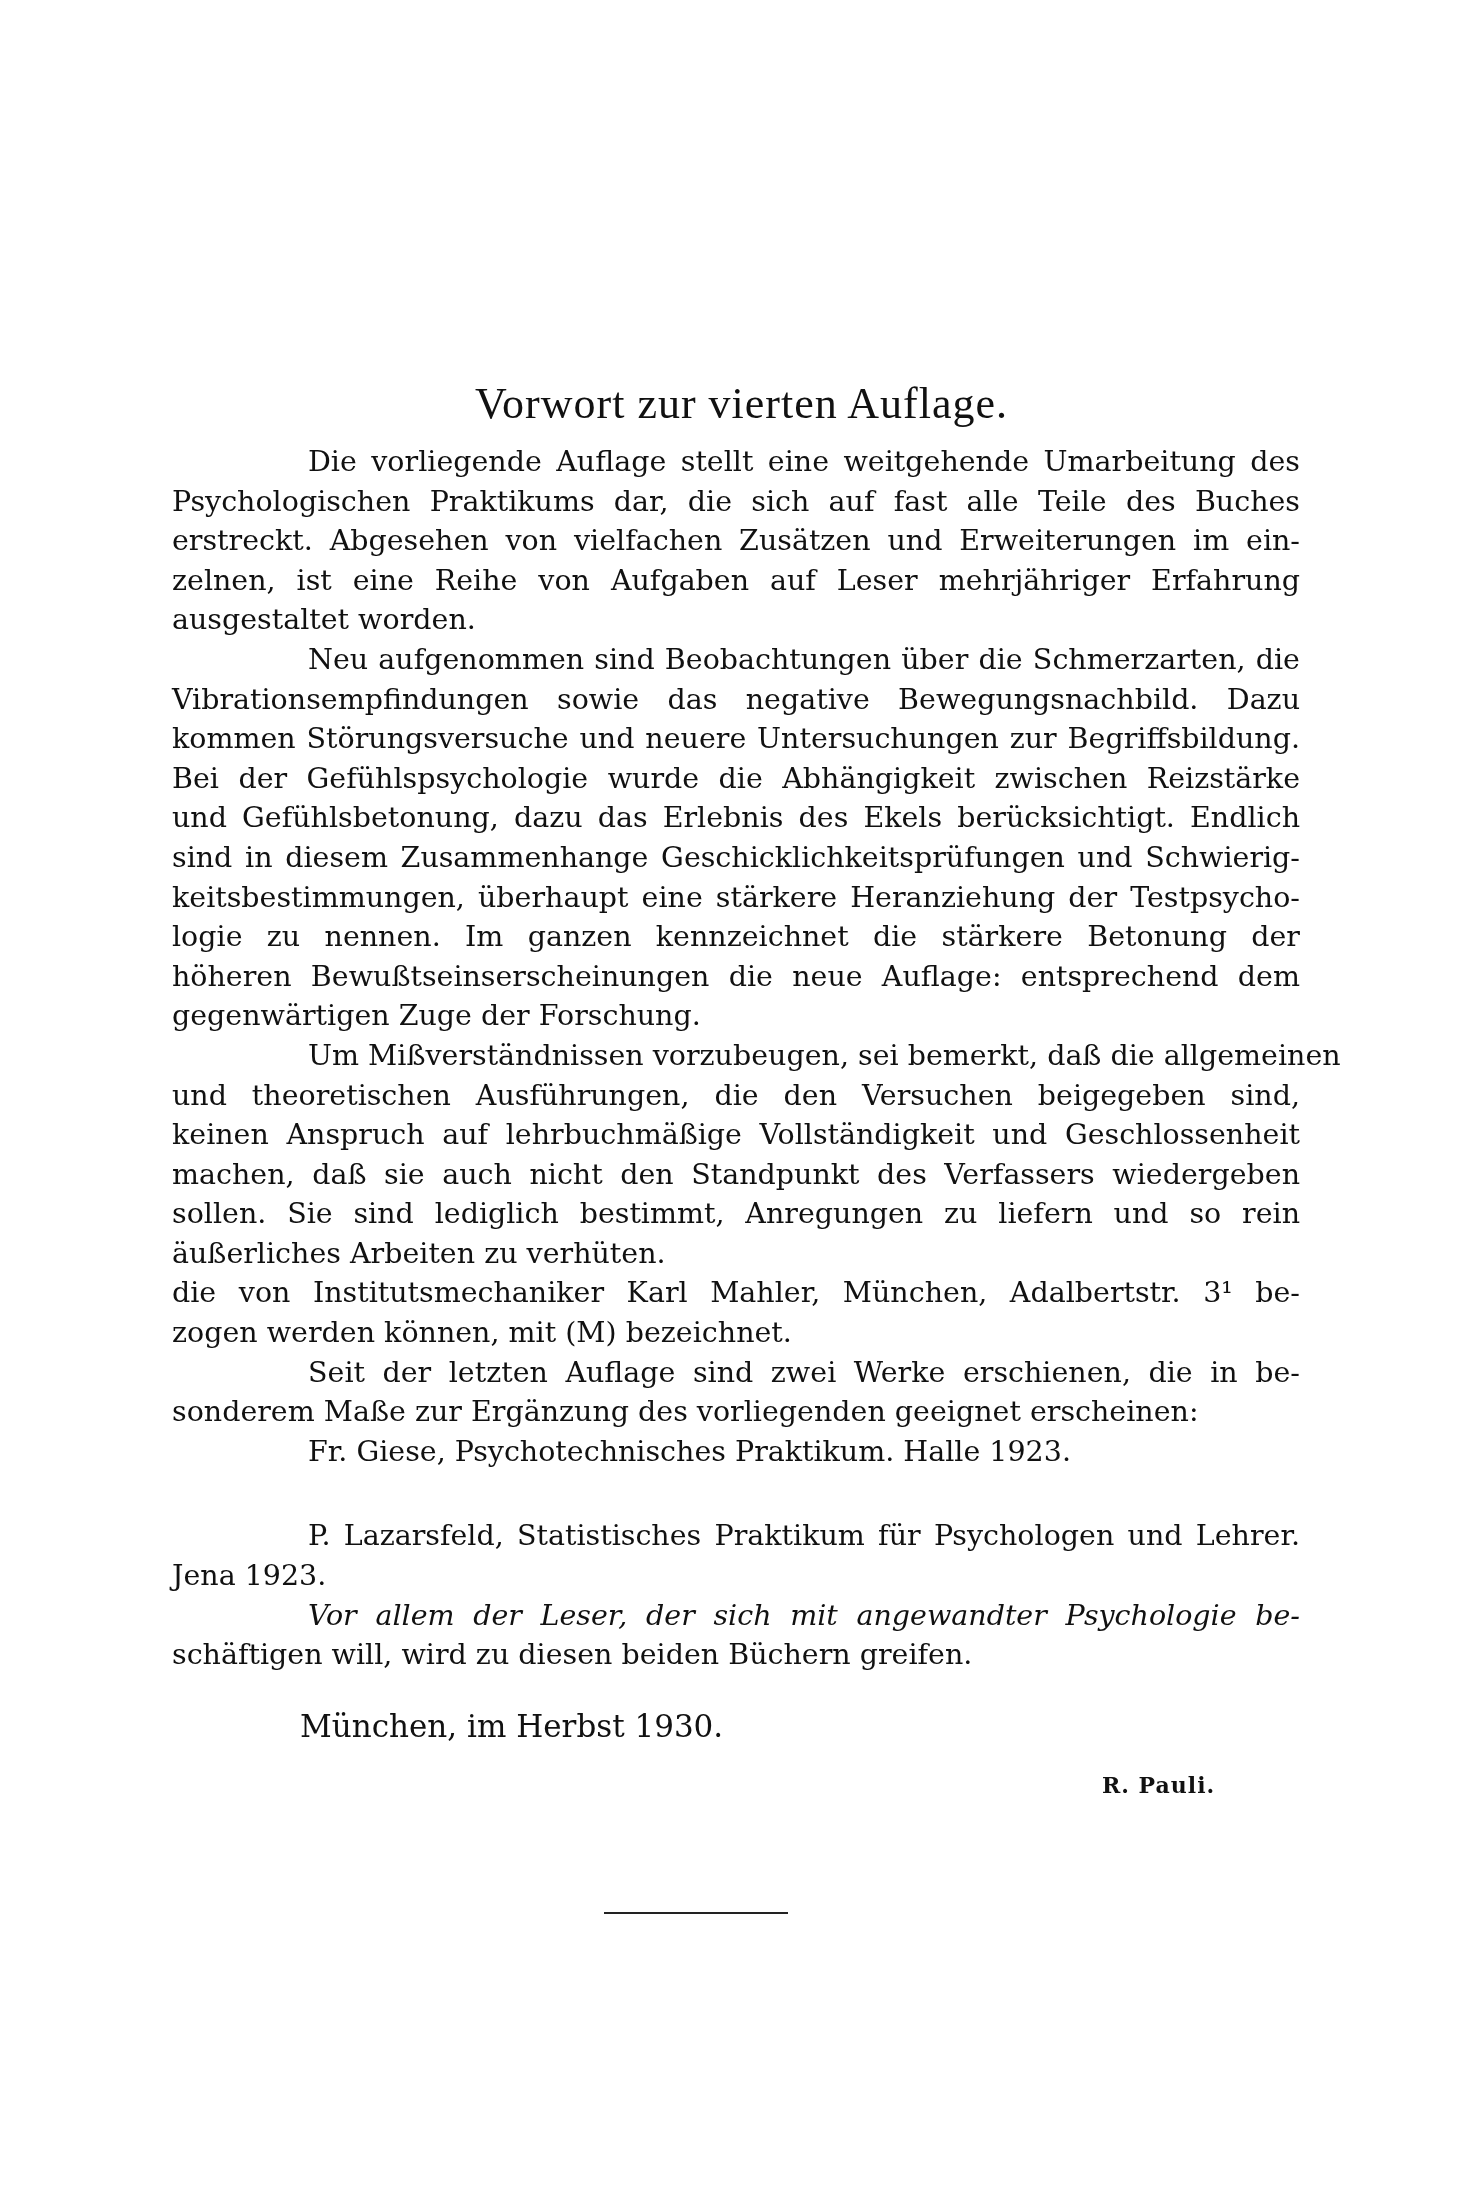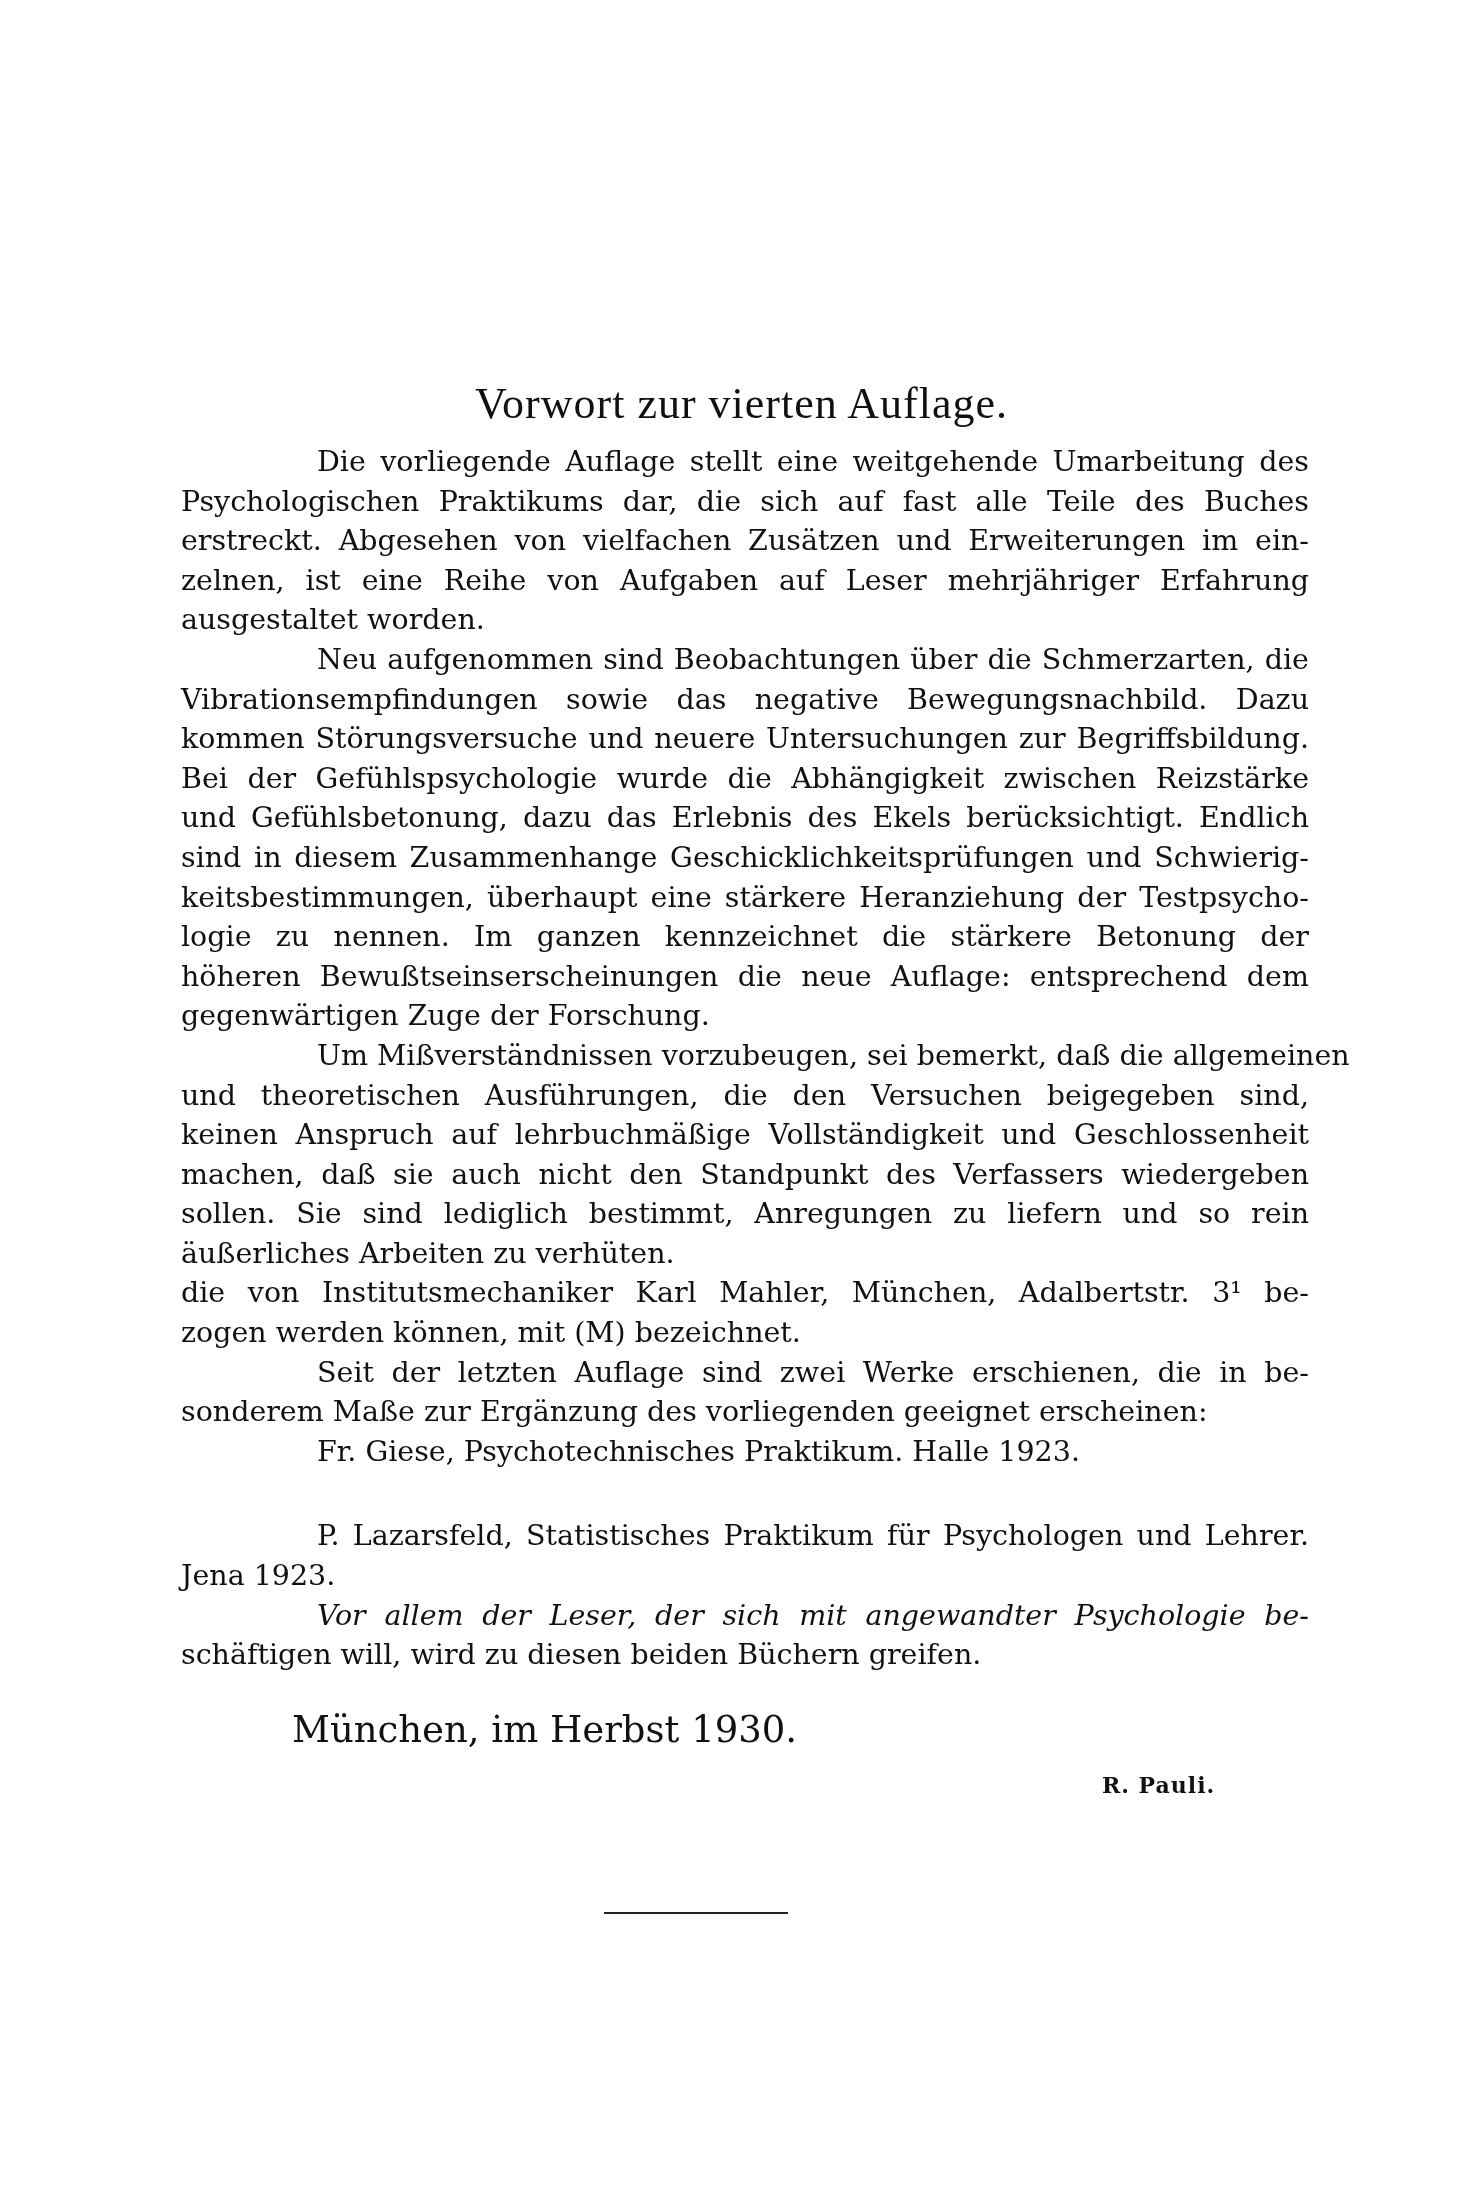--- a/index.html
+++ b/index.html
@@ -1,24 +1,24 @@
 <!DOCTYPE html>
 <html><head>
 <meta charset="utf-8">
 <style>
   html, body { margin: 0; padding: 0; background: #ffffff; }
   body { width: 1483px; height: 2187px; position: relative; overflow: hidden;
          color: #111; font-family: "DejaVu Serif", "Liberation Serif", serif; }
   .title { position: absolute; top: 378px; left: 0; width: 1483px; text-align: center;
            font-family: "Liberation Serif", serif; font-size: 44px; letter-spacing: 1px; }
-  .body-text { position: absolute; top: 442px; left: 181px; width: 1128px;
+  .body-text { position: absolute; top: 442px; left: 172px; width: 1128px;
                font-family: "DejaVu Serif", serif; font-size: 28.5px; line-height: 39.6px; }
   .line { display: block; text-align: justify; text-align-last: justify; white-space: nowrap; height: 39.6px; overflow: visible; }
   .line.last { text-align-last: left; }
-  .place { position: absolute; top: 1708px; left: 292px; font-size: 37px; font-family: "DejaVu Serif", serif; }
+  .place { position: absolute; top: 1708px; left: 300px; font-size: 31px; font-family: "DejaVu Serif", serif; }
   .sign { position: absolute; top: 1763px; left: 1102px; font-size: 22px; font-weight: bold; font-family: "DejaVu Serif", serif; letter-spacing: 1px; margin-top: 9px; }
   .rule { position: absolute; top: 1912px; left: 604px; width: 184px; height: 0; border-top: 2px solid #222; }
 </style>
 </head>
 <body>
 
 <div class="page">
   <h1 class="title" style="margin:0;font-weight:normal;">Vorwort zur vierten Auflage.</h1>
 
   <div class="body-text" id="body">

